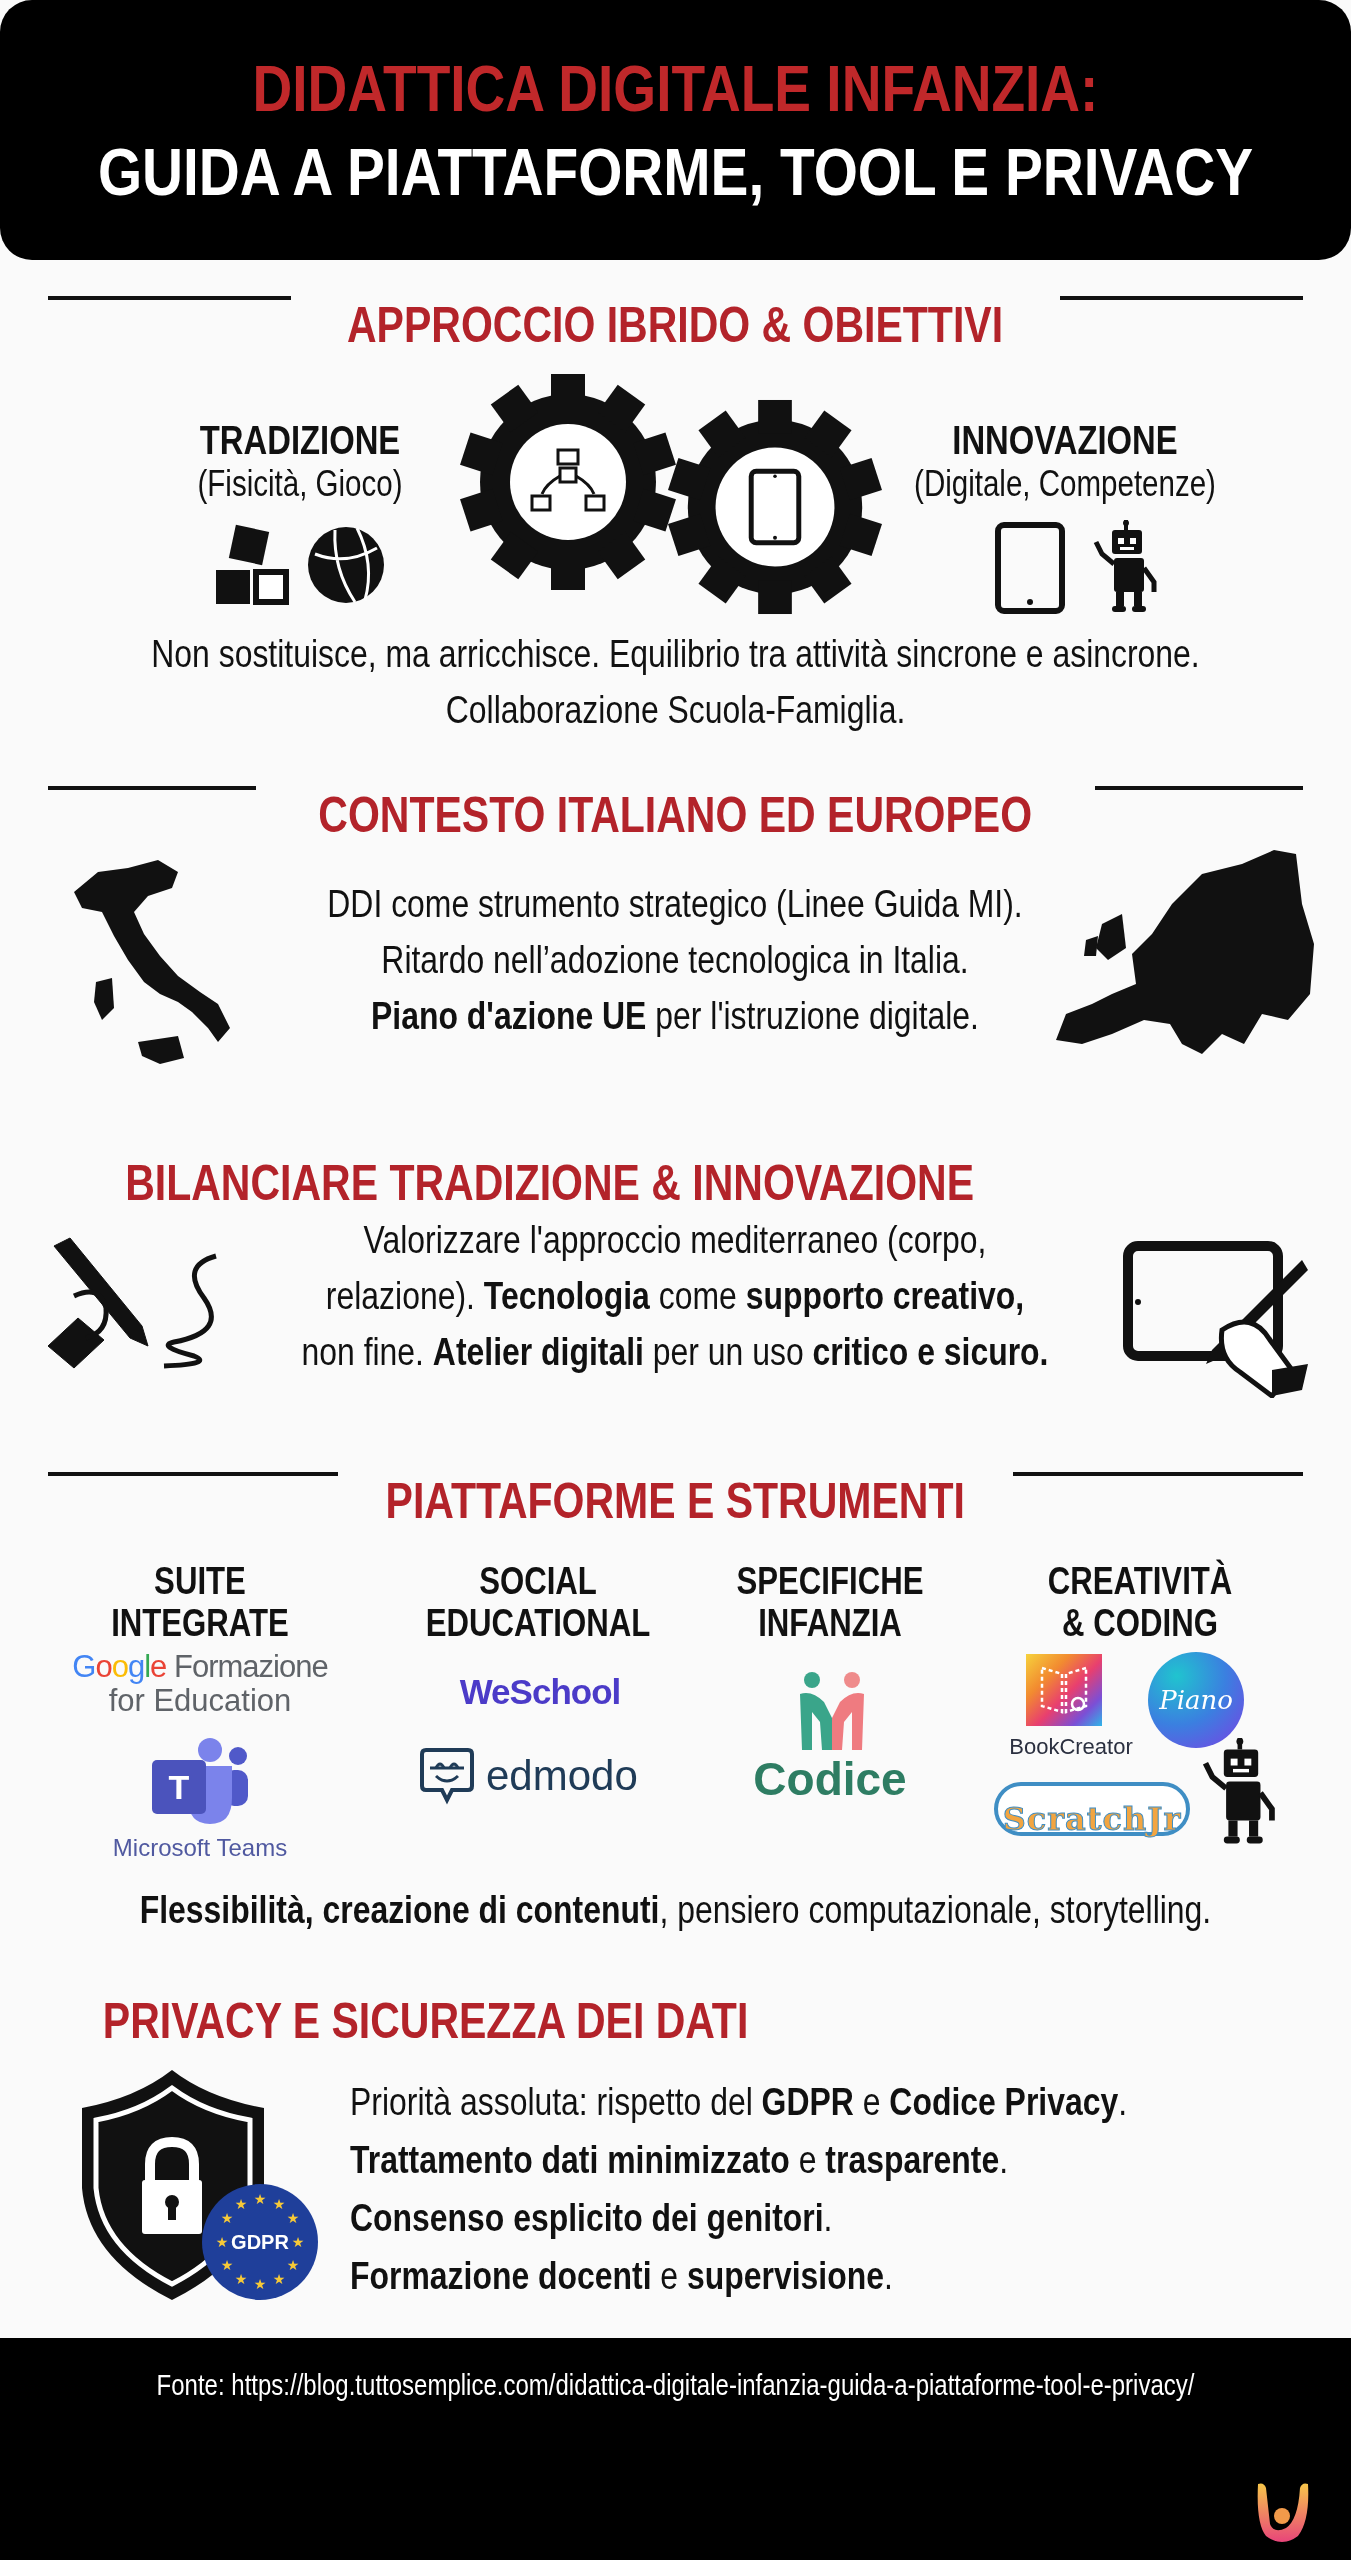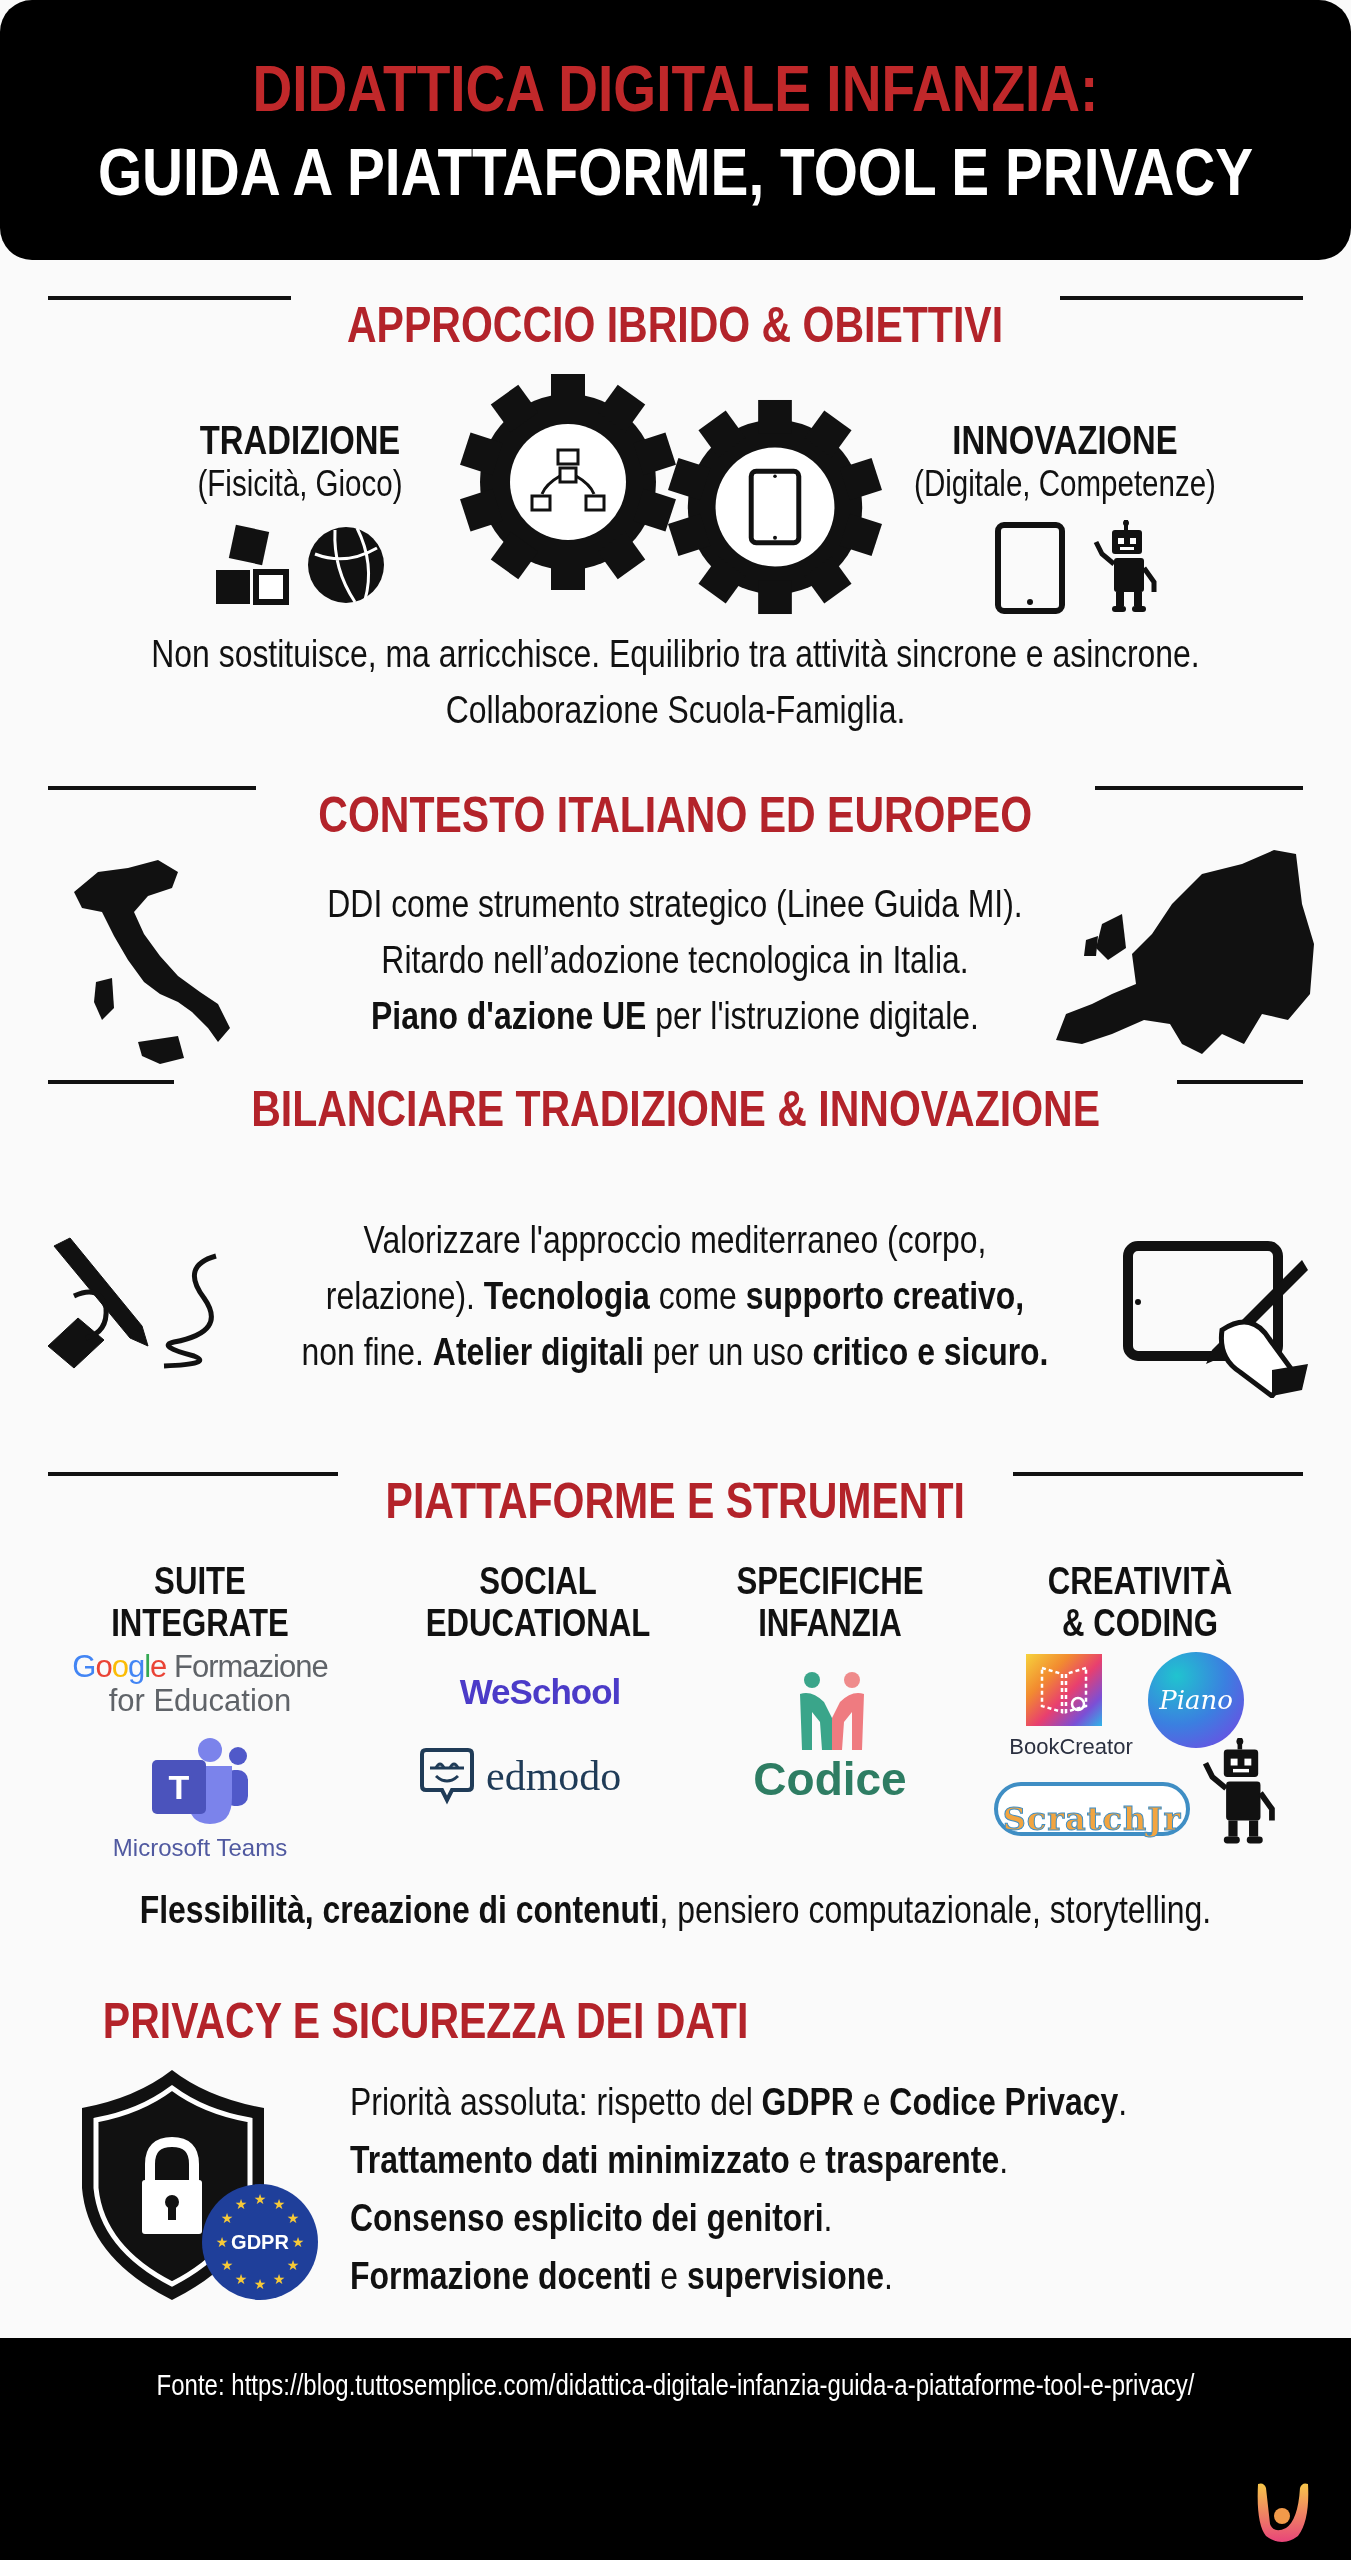--- a/index.html
+++ b/index.html
@@ -139,21 +139,21 @@
 <div class="abs center body-text" style="left:200px; top:932px; width:950px;">Ritardo nell’adozione tecnologica in Italia.</div>
 <div class="abs center body-text" style="left:200px; top:988px; width:950px;">
   <b>Piano d'azione UE</b><span> per l'istruzione digitale.</span>
 </div>
 <svg class="abs" style="left:1052px; top:844px;" width="264" height="222" viewBox="0 0 264 222">
   <path fill="#111" d="M120 60 L150 30 L190 20 L222 6 L244 10 L250 60 L262 100 L258 150 L236 176 L210 170 L192 200 L170 190 L150 210 L130 200 L118 180 L92 176 L60 190 L30 200 L4 196 L14 170 L40 160 L60 150 L84 140 L80 110 L100 90 L112 72 Z"></path>
   <path fill="#111" d="M50 80 L70 70 L74 104 L56 116 L44 104 Z"></path>
   <path fill="#111" d="M34 96 L46 92 L44 112 L32 112 Z"></path>
 </svg>
 
-<div class="sec-head" style="top:1080px;">
+<div class="sec-head" style="top:1154px;flex-direction:column;">
   <div class="line"></div>
   <div class="title">BILANCIARE TRADIZIONE &amp; INNOVAZIONE</div>
   <div class="line"></div>
 </div>
 <svg class="abs" style="left:44px; top:1236px;" width="186" height="134" viewBox="0 0 186 134">
   <g fill="#111" stroke="#111">
     <path d="M10 10 L26 2 L98 90 L104 110 L86 102 Z" fill="#111"></path>
     <path d="M4 110 L34 82 L60 104 L30 132 Z"></path>
   </g>
   <path d="M30 60 Q56 48 62 72 Q64 96 42 102" stroke="#111" stroke-width="5" fill="none"></path>
@@ -214,21 +214,21 @@
 <div class="abs center" style="left:50px; top:1834px; width:300px; font-size:24px; color:#5059a0;">Microsoft Teams</div>
 
 <div class="abs center" style="left:400px; top:1672px; width:280px; font-size:35px; font-weight:bold; color:#4b3bc8; letter-spacing:-1px;">WeSchool</div>
 <div class="abs" style="left:420px; top:1746px; width:260px; height:60px; display:flex; align-items:center; gap:12px;">
   <svg width="54" height="60" viewBox="0 0 54 60">
     <path d="M6 4 H48 Q52 4 52 8 V40 Q52 44 48 44 H32 L27 54 L22 44 H6 Q2 44 2 40 V8 Q2 4 6 4 Z" fill="none" stroke="#1f3b57" stroke-width="4"></path>
     <path d="M10 22 H44" stroke="#1f3b57" stroke-width="3"></path>
     <path d="M16 22 Q20 14 24 22 M30 22 Q34 14 38 22" stroke="#1f3b57" stroke-width="3" fill="none"></path>
     <path d="M16 30 Q27 40 38 30" stroke="#1f3b57" stroke-width="3" fill="none"></path>
   </svg>
-  <span style="font-size:42px; color:#1f3b57;font-family:Liberation Serif, serif;">edmodo</span>
+  <span style="font-size:42px; color:#1f3b57;">edmodo</span>
 </div>
 
 <svg class="abs" style="left:790px; top:1672px;" width="84" height="80" viewBox="0 0 84 80">
   <circle cx="22" cy="8" r="8" fill="#3aa58a"></circle>
   <circle cx="62" cy="8" r="8" fill="#ef8b8b"></circle>
   <path d="M10 22 Q22 18 34 30 L42 46 L42 78 L32 78 L30 50 L22 40 L22 78 L12 78 Z" fill="#3aa58a"></path>
   <path d="M74 22 Q62 18 50 30 L42 46 L42 78 L52 78 L54 50 L62 40 L62 78 L72 78 Z" fill="#ef7b80"></path>
 </svg>
 <div class="abs center" style="left:720px; top:1752px; width:220px; font-size:46px; color:#2e7d63; font-weight:bold;">Codice</div>
 

